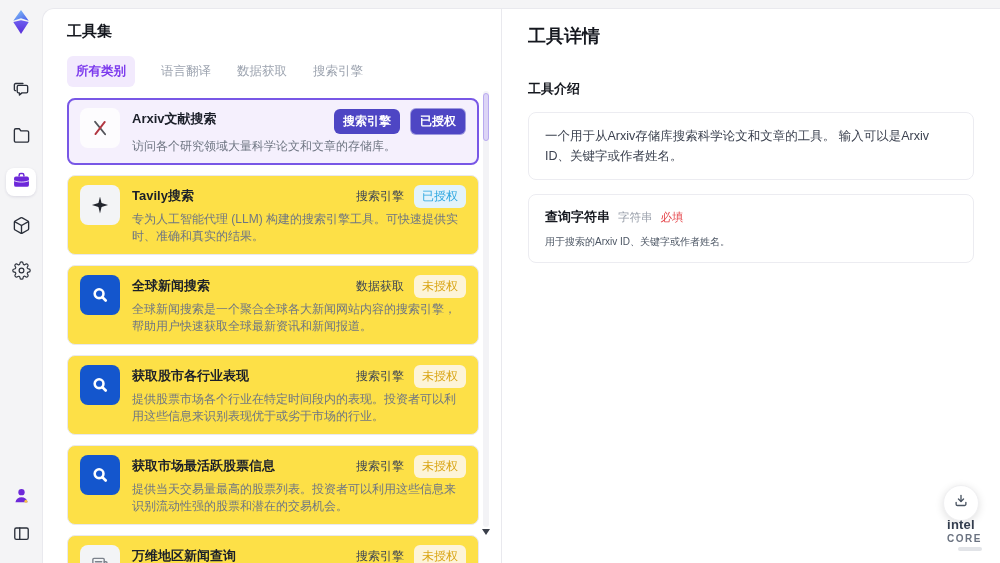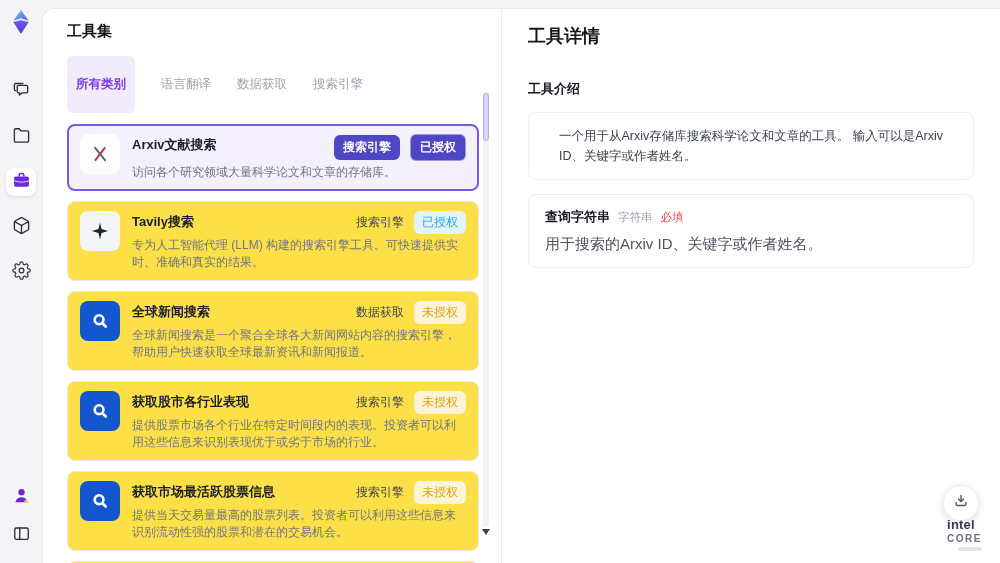--- a/index.html
+++ b/index.html
@@ -29,21 +29,21 @@
     position:absolute; left:42px; top:8px; right:0; bottom:0;
     background:#fff; border-top-left-radius:12px;
     border-top:1px solid #e9e9ee; border-left:1px solid #e9e9ee;
     display:flex; overflow:hidden;
   }
   
   .list-panel { width:458px; flex:none; position:relative; padding:13px 0 0 24px; }
   .list-title { font-size:15px; font-weight:bold; color:#15181f; }
   .tabs { margin-top:15px; display:flex; gap:26px; align-items:center; font-size:12.5px; color:#9ca3af; }
   .tab { cursor:pointer; padding:4px 0; white-space:nowrap; }
-  .tab.active { background:#f2eafd; color:var(--accent); padding:20px 9px; border-radius:6px; font-weight:bold;text-align:right; }
+  .tab.active { background:#f2eafd; color:var(--accent); padding:7px 9px; border-radius:6px; font-weight:bold;text-align:right; }
   .cards { margin-top:11px; width:412px; display:flex; flex-direction:column; gap:10px; }
   .tool-card {
     border:1px solid #e9e9ee; border-radius:8px; background:#fde047;
     padding:9px 12px; display:flex; gap:12px; cursor:pointer;
   }
   .tool-card.selected {
     background:var(--sel-bg); border:2px solid var(--sel-border); padding:8px 11px;
   }
   .tool-icon {
     width:40px; height:40px; border-radius:8px; background:#f3f4f6;
@@ -66,26 +66,26 @@
   
   .sb-track { position:absolute; right:12px; top:82px; bottom:36px; width:6px; border-radius:3px; background:#f3f3f6; }
   .sb-thumb { position:absolute; top:2px; left:0; width:6px; height:48px; border-radius:3px; background:#ddd5f6; border:1px solid #b9aaf0; }
   .sb-arrow { position:absolute; right:11px; bottom:28px; width:0; height:0;
     border-left:4px solid transparent; border-right:4px solid transparent; border-top:6px solid #3a3f4a; }
   
   .detail-panel { flex:1; border-left:1px solid #e9e9ee; padding:15px 26px; position:relative; }
   .detail-title { font-size:18px; font-weight:bold; color:#15181f; }
   .section-h { font-size:13px; font-weight:bold; color:#15181f; margin-top:32px; }
   .box { margin-top:14px; border:1px solid #ececf1; border-radius:8px; background:#fff; padding:13px 16px; }
-  .intro-text { font-size:12.5px; color:#3c4250; line-height:1.6;margin-left:14px; }
+  .intro-text { font-size:12.5px; color:#3c4250; line-height:1.6; }
   .param-head { display:flex; gap:8px; align-items:baseline; }
   .param-name { font-size:13px; font-weight:bold; color:#15181f; }
   .param-type { font-size:11.5px; color:#9aa0ab; }
   .param-req { font-size:11.5px; color:#e5484d; }
-  .param-desc { margin-top:9px; font-size:15px; color:#4b5563; }
+  .param-desc { margin-top:9px; font-size:10px; color:#4b5563; }
   
   .fab {
     position:absolute; right:21px; bottom:42px; width:36px; height:36px; border-radius:50%;
     background:#fff; border:1px solid #f0f0f2; box-shadow:0 2px 8px rgba(0,0,0,.13);
     display:flex; align-items:center; justify-content:center; cursor:pointer; z-index:9;
   }
   .fab svg { width:18px; height:18px; }
   .brand { position:absolute; right:18px; bottom:12px; z-index:9; text-align:right; line-height:1; }
   .brand .row { display:flex; align-items:baseline; gap:3px; justify-content:flex-end;flex-direction:column; }
   .brand .b1 { font-size:13px; font-weight:bold; color:#333d4e; letter-spacing:.2px; }

